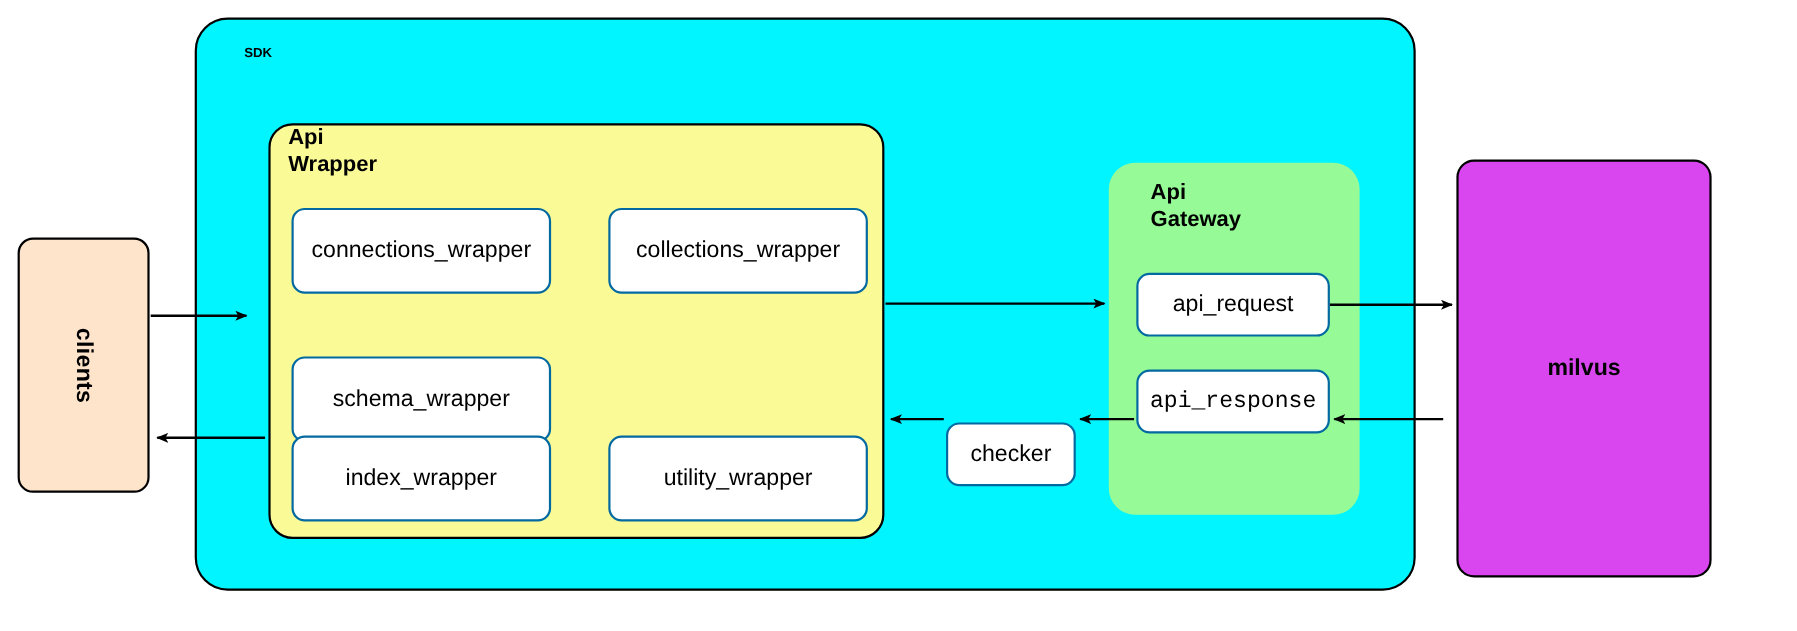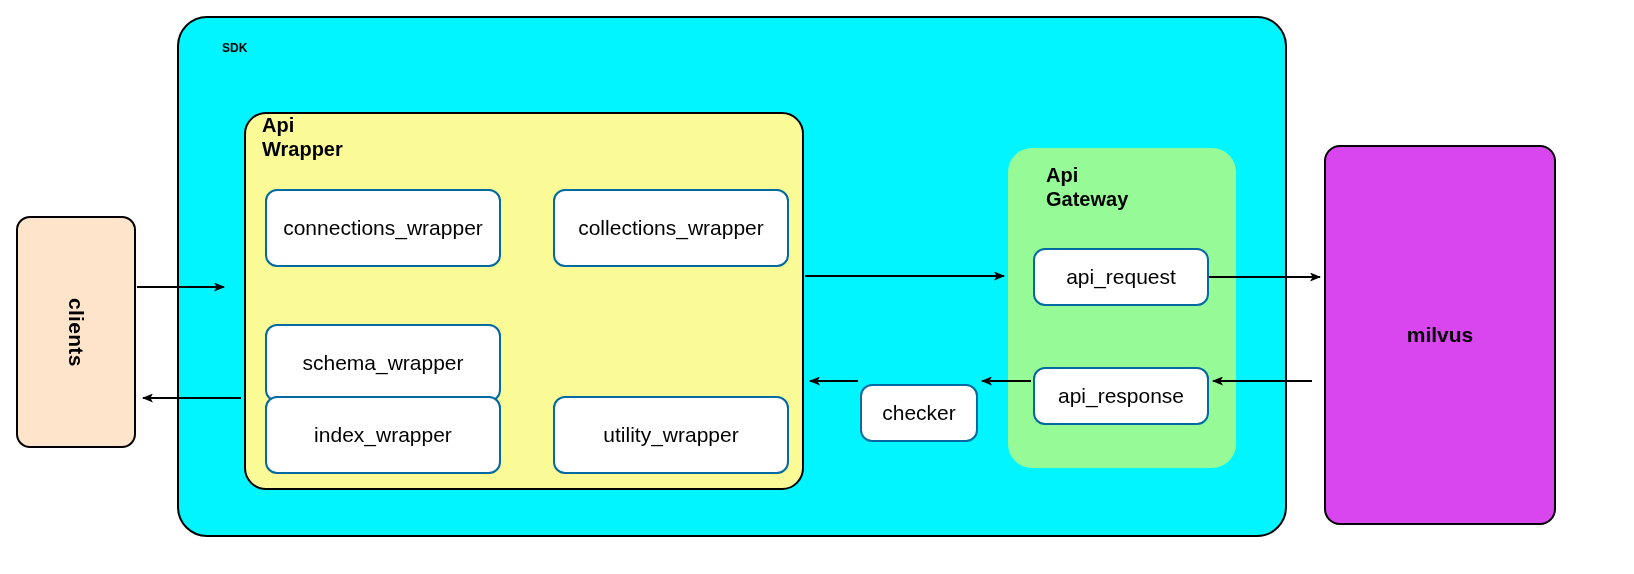--- a/index.html
+++ b/index.html
@@ -130,21 +130,21 @@
 
   .chip-wrapper { width: 236px; height: 78px; }
   .chip-col-left  { left: 265px; }
   .chip-col-right { left: 553px; }
   .chip-row-1 { top: 189px; }
   .chip-row-2 { top: 300px; margin-top: 24px; }
   .chip-row-3 { top: 396px; }
 
   .chip-gateway { left: 1033px; width: 176px; height: 58px; }
   #chip-api-request  { top: 248px; }
-  #chip-api-response { top: 367px; }
+  #chip-api-response { top: 336px; font-family: Liberation Mono, monospace; }
 
   #chip-checker {
     left: 860px;
     top: 352px;
     width: 118px;
     height: 58px;
     margin-top: 32px;
   }
 
   

